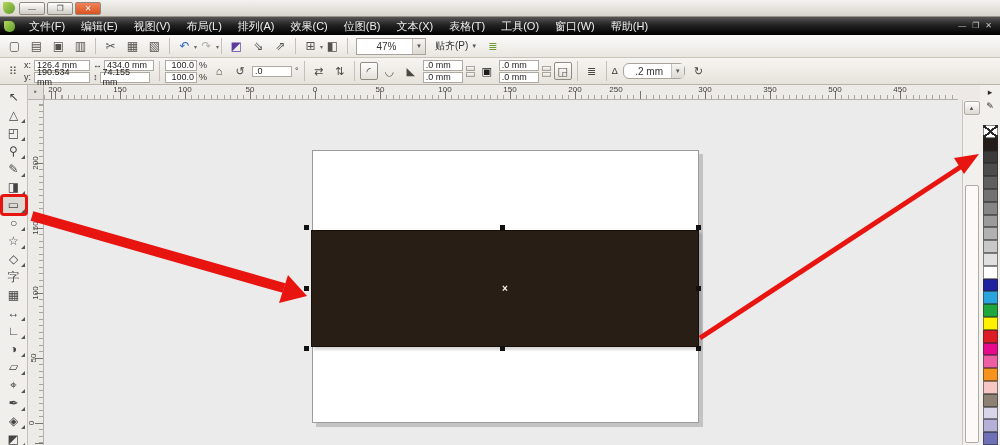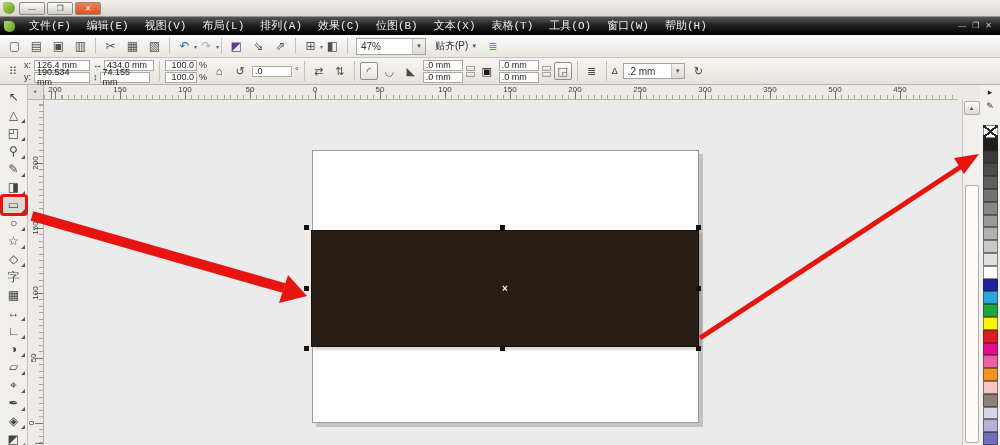--- a/index.html
+++ b/index.html
@@ -10,56 +10,56 @@
   .titlebar { height:17px; background:linear-gradient(#f4f2ef,#d9d5cd); display:flex; align-items:center; padding:0 3px; border-bottom:1px solid #9a958c; }
   .app-logo { width:12px; height:12px; margin-right:4px; background:linear-gradient(135deg,#b6d75a,#5d9c2e); border-radius:1px 6px 6px 6px; flex:0 0 auto; }
   .title-text { color:#1c1c1c; font-size:11px; white-space:nowrap; flex:1; }
   .win-controls { display:flex; gap:2px; }
   .win-btn { width:26px; height:13px; border:1px solid #8e8a80; border-radius:2px; background:linear-gradient(#fdfdfc,#cfccc5); color:#444; font-size:8px; line-height:11px; text-align:center; cursor:default; }
   .win-btn.close { background:linear-gradient(#f0825a,#d9531f); color:#fff; font-weight:bold; }
 
   
   .menubar { height:18px; background:linear-gradient(#565656,#222 45%,#000); color:#eee; display:flex; align-items:center; padding:0 4px; }
   .menu-logo { width:11px; height:11px; background:linear-gradient(135deg,#b6d75a,#5d9c2e); border-radius:1px 5px 5px 5px; margin-right:6px; flex:0 0 auto; }
-  .menus { display:flex; height:100%; align-items:flex-end; flex:1;font-family:Liberation Mono, monospace; }
+  .menus { display:flex; height:100%; align-items:flex-end; flex:1; }
   .menu-item { padding:0 8px; line-height:18px; white-space:nowrap; font-size:11px; }
   .doc-controls { display:flex; gap:6px; padding-right:4px; }
   .doc-ctrl { color:#c9c9c9; font-size:8px; line-height:10px; }
 
   
   .toolbar { height:23px; background:linear-gradient(#fcfbfa,#e9e6e0); border-bottom:1px solid #c9c4bb; display:flex; align-items:center; padding:0 4px; gap:1px; }
   .tbtn { width:21px; height:20px; display:flex; align-items:center; justify-content:center; color:#55524d; font-size:12px; position:relative; border-radius:2px; }
   .tbtn.sep { width:1px; height:16px; background:#c6c1b8; margin:0 3px; border-radius:0; outline:none; }
   .tbtn.undo { color:#2f62c4; }
   .tbtn.dim { color:#b3b0aa; }
   .tbtn.accent { color:#5d3a9e; }
   .tbtn.drop::after { content:"▾"; font-size:6px; color:#6a675f; position:absolute; right:-2px; top:7px; }
   .combo { height:17px; background:#fff; border:1px solid #a8a49b; display:flex; align-items:center; font-size:10px; color:#333; margin:0 4px; padding-left:4px; }
-  .combo .val { flex:1; }
+  .combo .val { flex:1;text-align:center; }
   .combo .dd { width:13px; height:100%; border-left:1px solid #c4c0b8; background:linear-gradient(#f5f4f2,#dddad3); font-size:6px; color:#555; display:flex; align-items:center; justify-content:center; }
   .flatdrop { display:flex; align-items:center; gap:3px; padding:0 4px; color:#333; font-size:10px; height:18px; }
   .flatdrop .dd2 { font-size:6px; color:#555; }
   .tbtn.options { color:#6f9b33; font-size:11px; }
 
   
   .propbar { height:27px; background:linear-gradient(#f7f5f2,#e6e3dc); border-bottom:1px solid #b9b4aa; display:flex; align-items:center; padding:0 5px; gap:3px; }
   .picon { color:#5a564f; font-size:11px; width:16px; text-align:center; }
   .pcol { display:flex; flex-direction:column; gap:1px; }
   .prow { display:flex; align-items:center; gap:2px; }
   .plabel { font-size:9px; color:#333; width:8px; }
   .pfield { background:#fff; border:1px solid #aeaaa2; height:11px; font-size:9px; color:#222; padding:0 2px; display:flex; align-items:center; }
   .pfield.w56 { width:56px; } .pfield.w50 { width:50px; } .pfield.w32 { width:32px; justify-content:flex-end; } .pfield.w40 { width:40px; }
   .psign { font-size:9px; color:#333; }
   .pbtn { width:18px; height:18px; display:flex; align-items:center; justify-content:center; color:#4c4842; font-size:11px; border-radius:2px; }
   .pbtn.boxed { border:1px solid #8f8b83; background:linear-gradient(#fff,#e4e1da); }
   .pbtn.darkicon { color:#1d1d1d; }
   .psep { width:1px; height:20px; background:#c6c1b8; margin:0 2px; }
   .spin { display:flex; flex-direction:column; gap:1px; }
   .spin i { width:9px; height:5px; background:linear-gradient(#fcfcfb,#d9d6cf); border:1px solid #a8a49b; display:block; }
-  .combo.small { height:16px; width:62px; margin:12px 2px; }
+  .combo.small { height:16px; width:62px; margin:12px 2px;border-radius:6px; }
 
   
   .hruler { position:absolute; left:44px; top:85px; width:914px; height:15px; background:#edebe7; border-bottom:1px solid #b5b1a9;
     background-image:
       repeating-linear-gradient(90deg,#77736c 0 1px,transparent 1px 65px),
       repeating-linear-gradient(90deg,#a9a59d 0 1px,transparent 1px 6.5px);
     background-size:100% 8px,100% 4px; background-repeat:repeat-x; background-position:11px bottom,11px bottom; }
   .hruler .rlabel { position:absolute; top:0; transform:translateX(-50%); font-size:8px; color:#3f3d39; }
   .ruler-corner { position:absolute; left:28px; top:85px; width:16px; height:15px; background:#e3e0db; border-right:1px solid #b5b1a9; border-bottom:1px solid #b5b1a9; color:#6a675f; font-size:8px; text-align:center; line-height:14px; }
   .vruler { position:absolute; left:28px; top:100px; width:16px; height:345px; background:#edebe7; border-right:1px solid #b5b1a9;
@@ -319,21 +319,21 @@
 
 <span class="rlabel" style="left: 11px;">200</span>
     <span class="rlabel" style="left: 76px;">150</span>
     <span class="rlabel" style="left: 141px;">100</span>
     <span class="rlabel" style="left: 206px;">50</span>
     <span class="rlabel" style="left: 271px;">0</span>
     <span class="rlabel" style="left: 336px;">50</span>
     <span class="rlabel" style="left: 401px;">100</span>
     <span class="rlabel" style="left: 466px;">150</span>
     <span class="rlabel" style="left: 531px;">200</span>
-    <span class="rlabel" style="left: 596px;">250</span>
+    <span class="rlabel" style="left: 572px;">250</span>
     <span class="rlabel" style="left: 661px;">300</span>
     <span class="rlabel" style="left: 726px;">350</span>
     <span class="rlabel" style="left: 791px;">500</span>
     <span class="rlabel" style="left: 856px;">450</span>
   </div>
 <div class="vruler">
 
 <span class="rlabel" style="top: 63px;">200</span>
     <span class="rlabel" style="top: 128px;">150</span>
     <span class="rlabel" style="top: 193px;">100</span>

